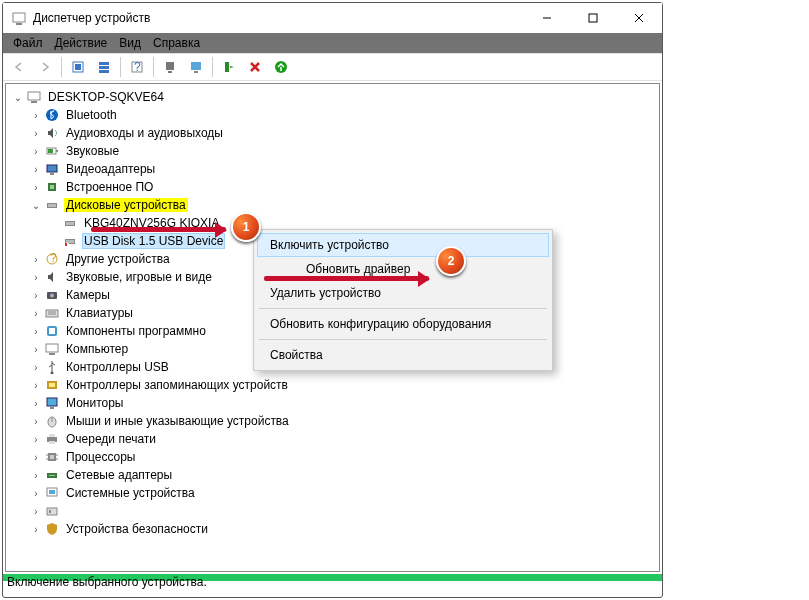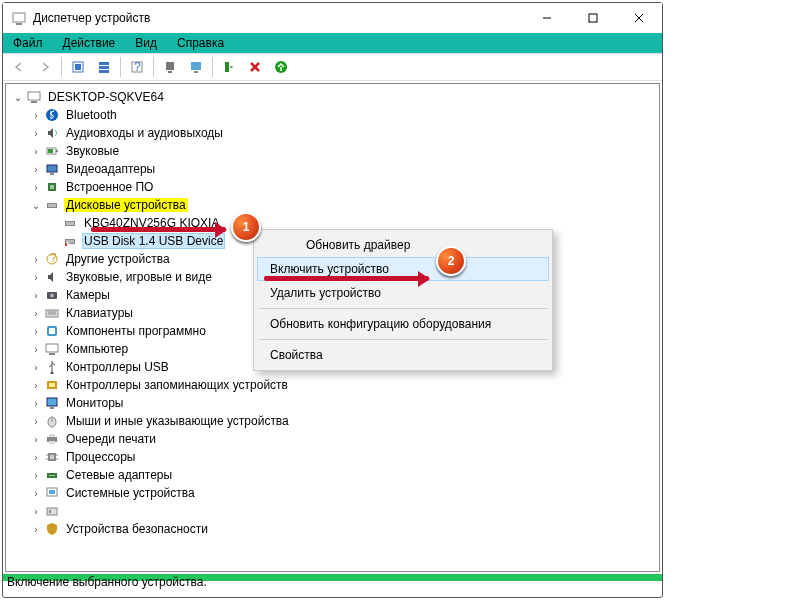--- a/index.html
+++ b/index.html
@@ -2,21 +2,21 @@
 <html><head>
 <meta charset="utf-8">
 <style>
 *{box-sizing:border-box;margin:0;padding:0;font-family:"Segoe UI",Tahoma,sans-serif;font-size:12px;color:#000}
 html,body{width:809px;height:600px;overflow:hidden;background:#fff}
 .window{width:661px;height:596px;margin:2px;border:1px solid #555;border-radius:3px;display:flex;flex-direction:column;background:#fff;position:relative}
 .titlebar{height:30px;display:flex;align-items:center;padding-left:8px;background:#fff}
 .titlebar .ticon{width:16px;height:16px;margin-right:6px}
 .winctrl{margin-left:auto;display:flex}
 .winctrl div{width:46px;height:30px;display:flex;align-items:center;justify-content:center}
-.menubar{height:20px;display:flex;align-items:center;padding-left:4px;gap:8px;background:#14b8a6}
+.menubar{height:20px;display:flex;align-items:center;padding-left:4px;gap:0;background:#737373}
 .menubar span{padding:2px 6px}
 .toolbar{height:28px;display:flex;align-items:center;padding-left:4px;gap:2px;border-top:1px solid #e0e0e0;border-bottom:1px solid #e0e0e0;background:#fff}
 .tb{width:24px;height:24px;display:flex;align-items:center;justify-content:center;border:1px solid transparent}
 .sep{width:1px;height:20px;background:#ccc;margin:0 2px}
 .content{flex:1;border:1px solid #888;margin:2px;overflow:hidden;position:relative;background:#fff}
 .tree{padding:4px 0 0 4px}
 .row{display:flex;align-items:center;height:18px;white-space:nowrap}
 .tw{width:16px;height:16px;display:flex;align-items:center;justify-content:center;font-size:10px;color:#555}
 .ic{width:16px;height:16px;margin-right:4px;display:inline-flex;align-items:center;justify-content:center}
 .lbl{padding:0 2px}
@@ -231,21 +231,21 @@
           <span class="ic">
             <svg width="14" height="14">
               <rect x="2" y="5" width="10" height="5" fill="#888"></rect>
               <rect x="3" y="6" width="8" height="3" fill="#bbb"></rect>
               <circle cx="4" cy="11" r="2.5" fill="#fff"></circle>
               <path d="M3 9v3" stroke="#d02020" stroke-width="1.5"></path>
               <path d="M2 10l2 2M4 10l-2 2" stroke="#d02020" stroke-width="0"></path>
               <path d="M3 9.5l0 2.5" stroke="#d02020" stroke-width="1.5" transform="rotate(0)"></path>
             </svg>
           </span>
-          <span class="lbl sel">USB Disk 1.4 USB Device</span>
+          <span class="lbl sel">USB Disk 1.5 USB Device</span>
         </div>
 
       <div class="row ind2">
           <span class="tw">›</span>
           <span class="ic">
             <svg width="14" height="14">
               <circle cx="7" cy="7" r="5" fill="none" stroke="#c92"></circle>
               <text x="5" y="10" font-size="9" fill="#c92">?</text>
             </svg>
           </span>
@@ -400,25 +400,25 @@
           <span class="ic">
             <svg width="14" height="14">
               <path d="M7 1l5 2v4c0 3-2 5-5 6-3-1-5-3-5-6V3z" fill="#c92"></path>
             </svg>
           </span>
           <span class="lbl">Устройства безопасности</span>
         </div>
     </div>
 
     <div class="ctx">
+      <div class="mi hover">
+          <span>Включить устройство</span>
+        </div>
       <div class="mi">
           <span style="margin-left:36px">Обновить драйвер</span>
-        </div>
-      <div class="mi hover">
-          <span>Включить устройство</span>
         </div>
       <div class="mi">
           <span>Удалить устройство</span>
         </div>
       <div class="msep"></div>
       <div class="mi">
           <span>Обновить конфигурацию оборудования</span>
         </div>
       <div class="msep"></div>
       <div class="mi">

